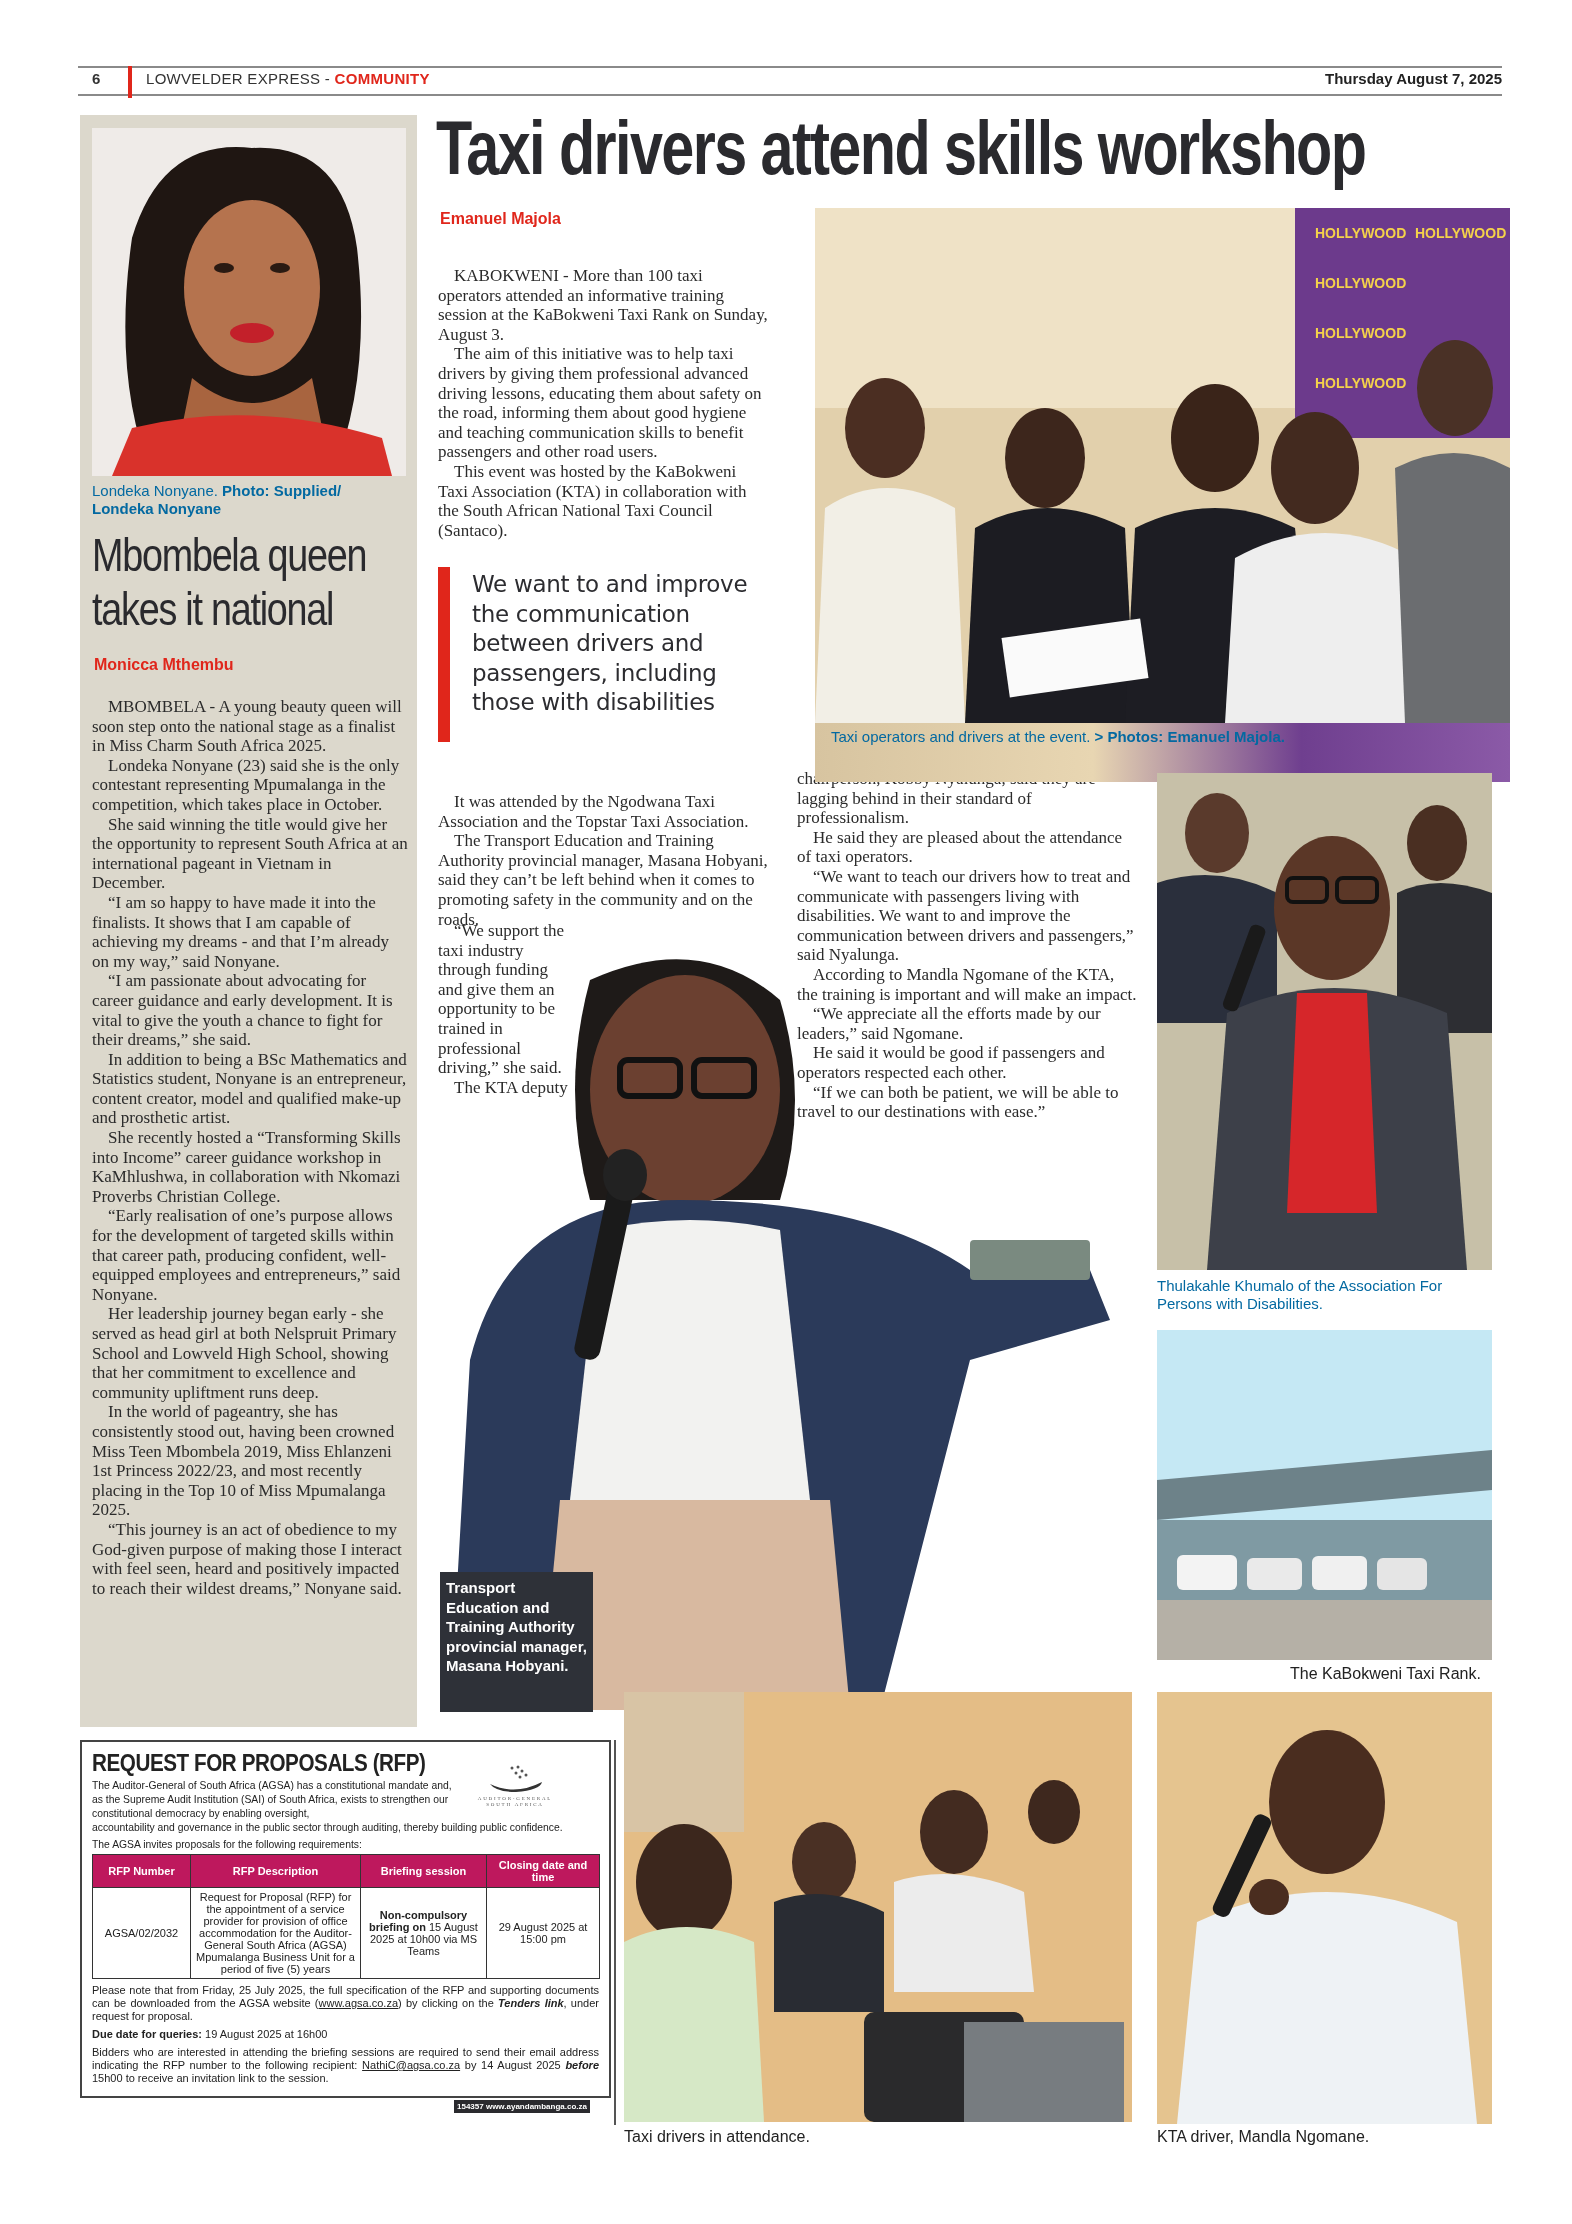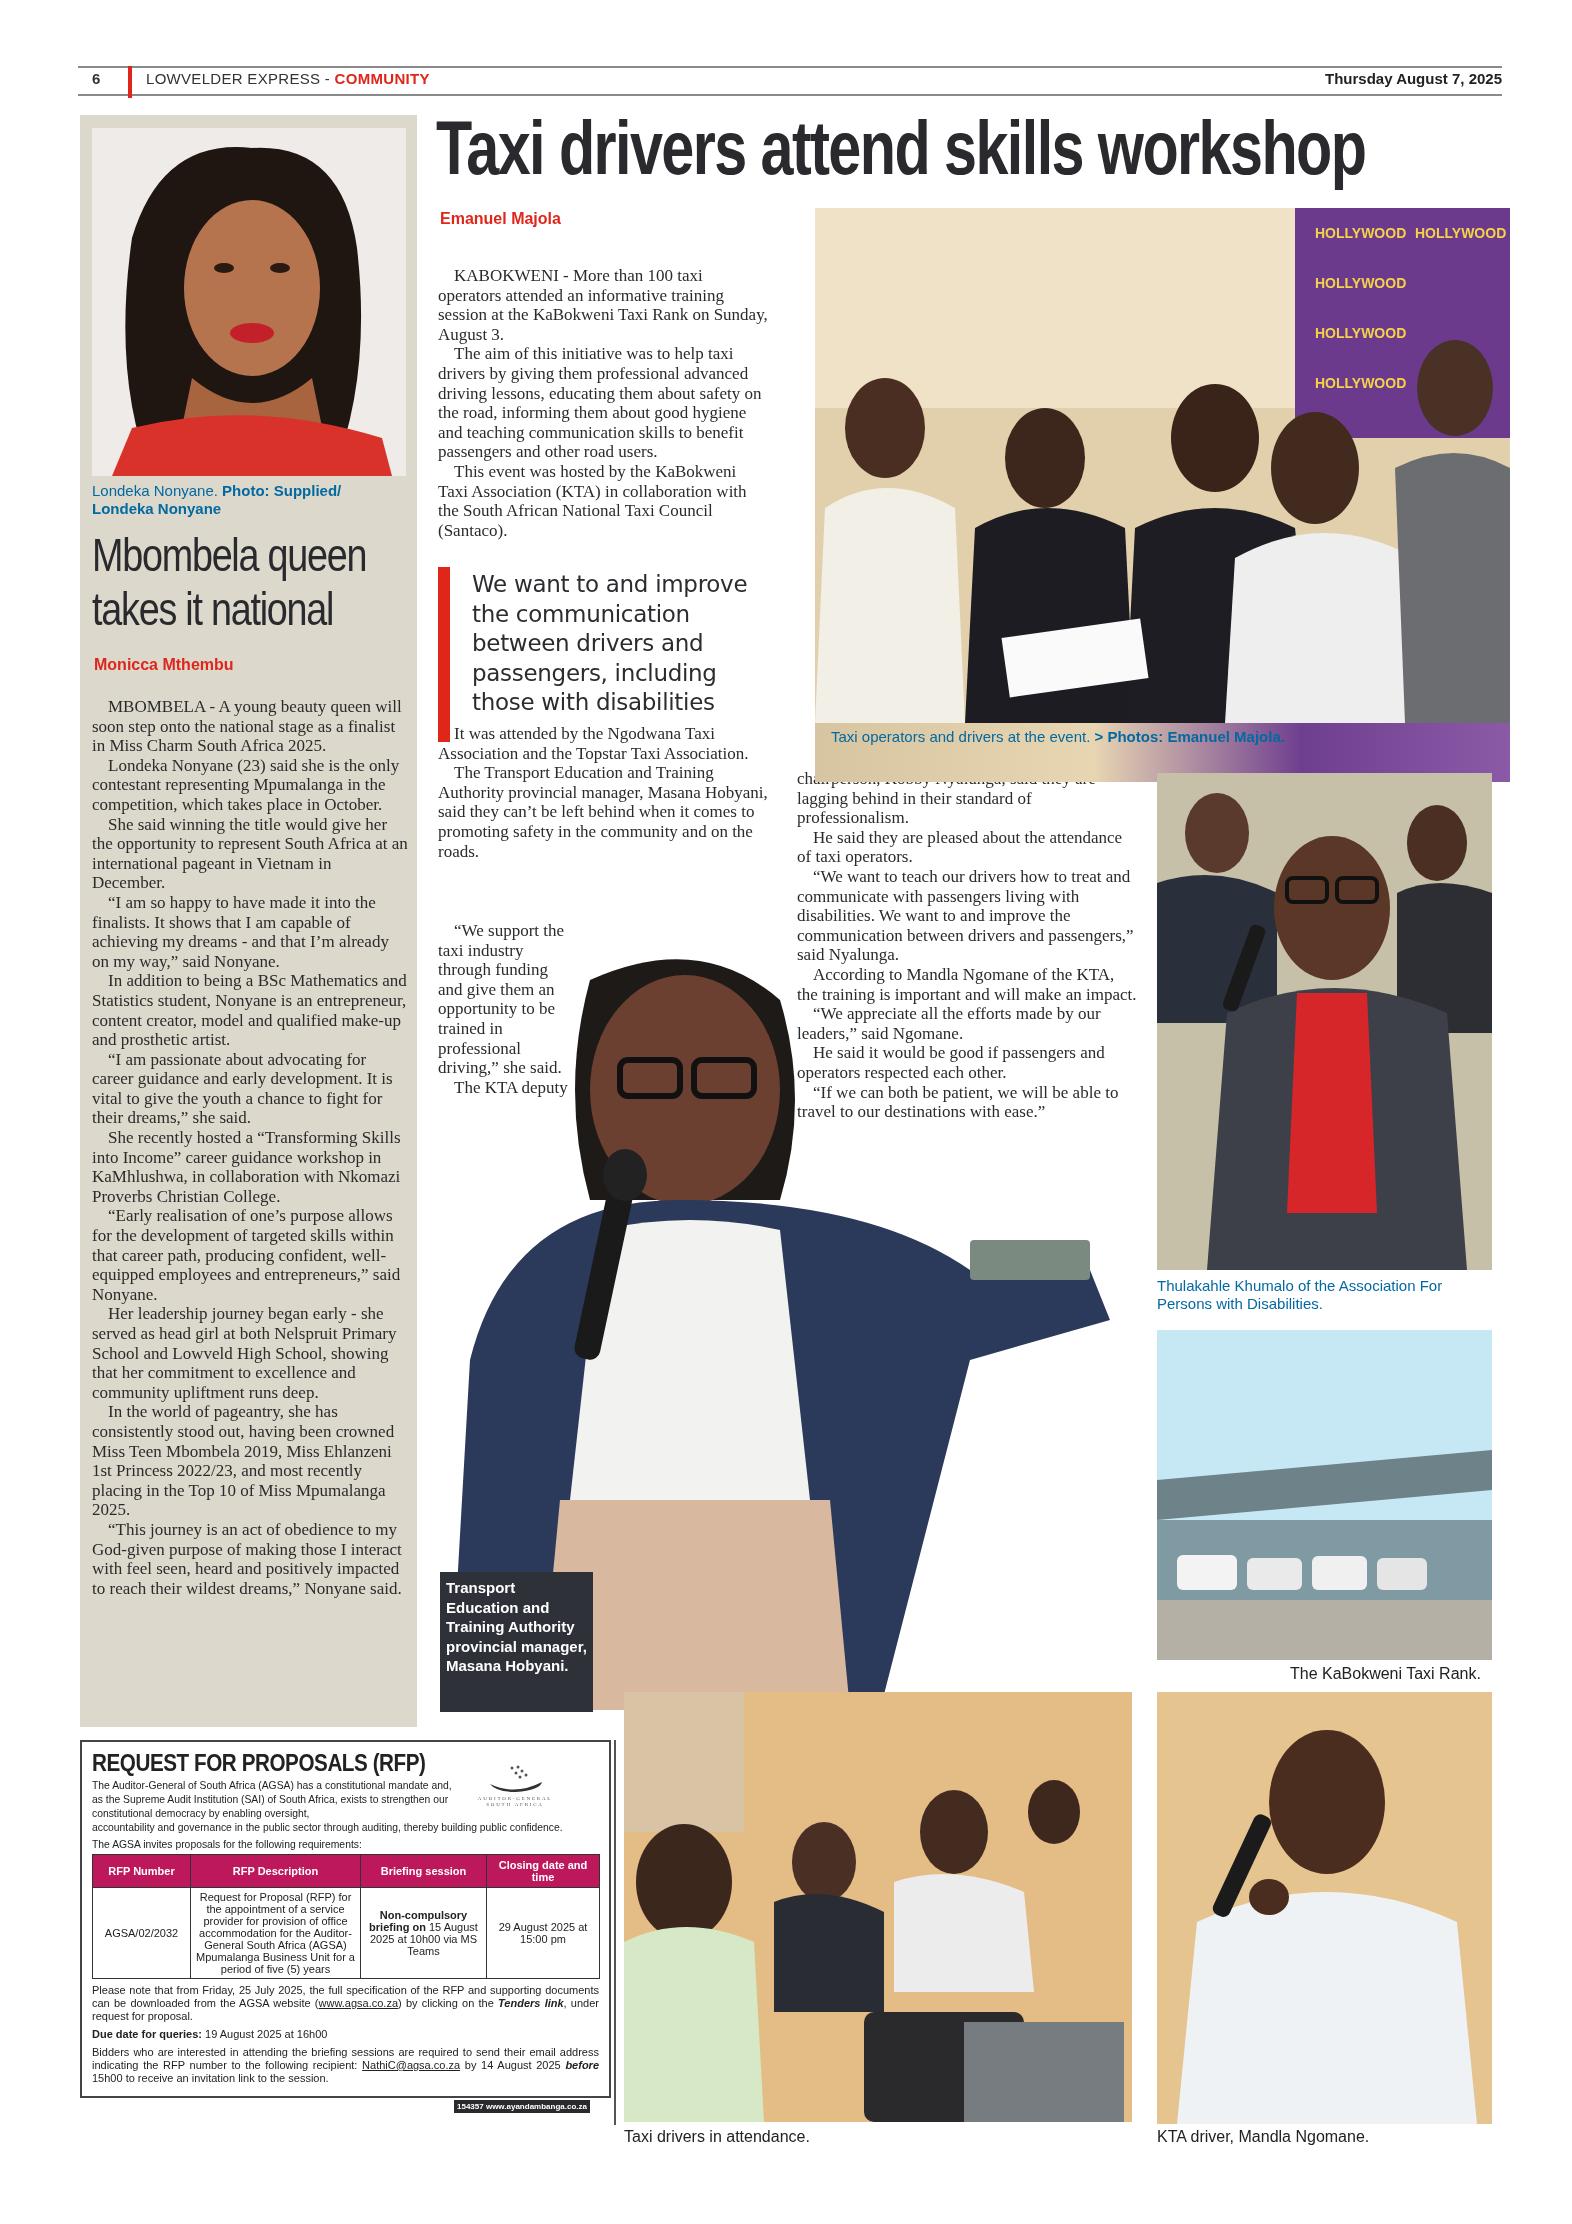--- a/index.html
+++ b/index.html
@@ -31,21 +31,21 @@
   .side-body { left: 92px; top: 697px; width: 316px; }
 
   
   .main-head { left: 436px; top: 108px; font-family: "Liberation Sans", sans-serif; font-size: 76px; line-height: 80px; color: #2a2a2e; letter-spacing: -2px; transform: scaleX(0.78); transform-origin: left top; white-space: nowrap; }
   .main-byline { left: 440px; top: 210px; }
   .col1-top { left: 438px; top: 254px; width: 330px; margin-top: 12px; }
 
   .pull-bar { left: 438px; top: 567px; width: 12px; height: 175px; background: #e0261b; }
   .pull-quote { left: 472px; top: 570px; width: 300px; font-family: "DejaVu Sans", sans-serif; font-size: 23px; line-height: 29.5px; color: #2c2c30; letter-spacing: -0.3px; }
 
-  .col1-bot { left: 438px; top: 724px; width: 330px; }
+  .col1-bot { left: 438px; top: 792px; width: 330px; }
   .col1-narrow { left: 438px; top: 921px; width: 130px; }
 
   .col2 { left: 797px; top: 769px; width: 340px; }
 
   
   .photo { overflow: hidden; }
   .ph-group { left: 815px; top: 208px; width: 695px; height: 574px; background: linear-gradient(90deg, #d7c4a0 0%, #e8d6b2 40%, #6f3f8f 70%, #8b5aa7 100%); }
   .ph-group-cap { left: 831px; top: 728px; }
 
   .ph-woman { left: 1157px; top: 773px; width: 335px; height: 497px; background: linear-gradient(180deg,#b8b29a 0%,#8b8470 30%,#4a4a50 60%,#353a45 100%); }
@@ -109,22 +109,22 @@
 <div class="abs caption side-caption">
   <span>Londeka Nonyane. </span><b>Photo: Supplied/ Londeka Nonyane</b>
 </div>
 <h2 class="abs side-head">Mbombela queen takes it national</h2>
 <div class="abs byline side-byline">Monicca Mthembu</div>
 <div class="abs body-text side-body">
   <p>MBOMBELA - A young beauty queen will soon step onto the national stage as a finalist in Miss Charm South Africa 2025.</p>
   <p>Londeka Nonyane (23) said she is the only contestant representing Mpumalanga in the competition, which takes place in October.</p>
   <p>She said winning the title would give her the opportunity to represent South Africa at an international pageant in Vietnam in December.</p>
   <p>“I am so happy to have made it into the finalists. It shows that I am capable of achieving my dreams - and that I’m already on my way,” said Nonyane.</p>
+  <p>“I am passionate about advocating for career guidance and early development. It is vital to give the youth a chance to fight for their dreams,” she said.</p>
   <p>In addition to being a BSc Mathematics and Statistics student, Nonyane is an entrepreneur, content creator, model and qualified make-up and prosthetic artist.</p>
-  <p>“I am passionate about advocating for career guidance and early development. It is vital to give the youth a chance to fight for their dreams,” she said.</p>
   <p>She recently hosted a “Transforming Skills into Income” career guidance workshop in KaMhlushwa, in collaboration with Nkomazi Proverbs Christian College.</p>
   <p>“Early realisation of one’s purpose allows for the development of targeted skills within that career path, producing confident, well-equipped employees and entrepreneurs,” said Nonyane.</p>
   <p>Her leadership journey began early - she served as head girl at both Nelspruit Primary School and Lowveld High School, showing that her commitment to excellence and community upliftment runs deep.</p>
   <p>In the world of pageantry, she has consistently stood out, having been crowned Miss Teen Mbombela 2019, Miss Ehlanzeni 1st Princess 2022/23, and most recently placing in the Top 10 of Miss Mpumalanga 2025.</p>
   <p>“This journey is an act of obedience to my God-given purpose of making those I interact with feel seen, heard and positively impacted to reach their wildest dreams,” Nonyane said.</p>
 </div>
 
 <h1 class="abs main-head">Taxi drivers attend skills workshop</h1>
 <div class="abs byline main-byline">Emanuel Majola</div>
 

